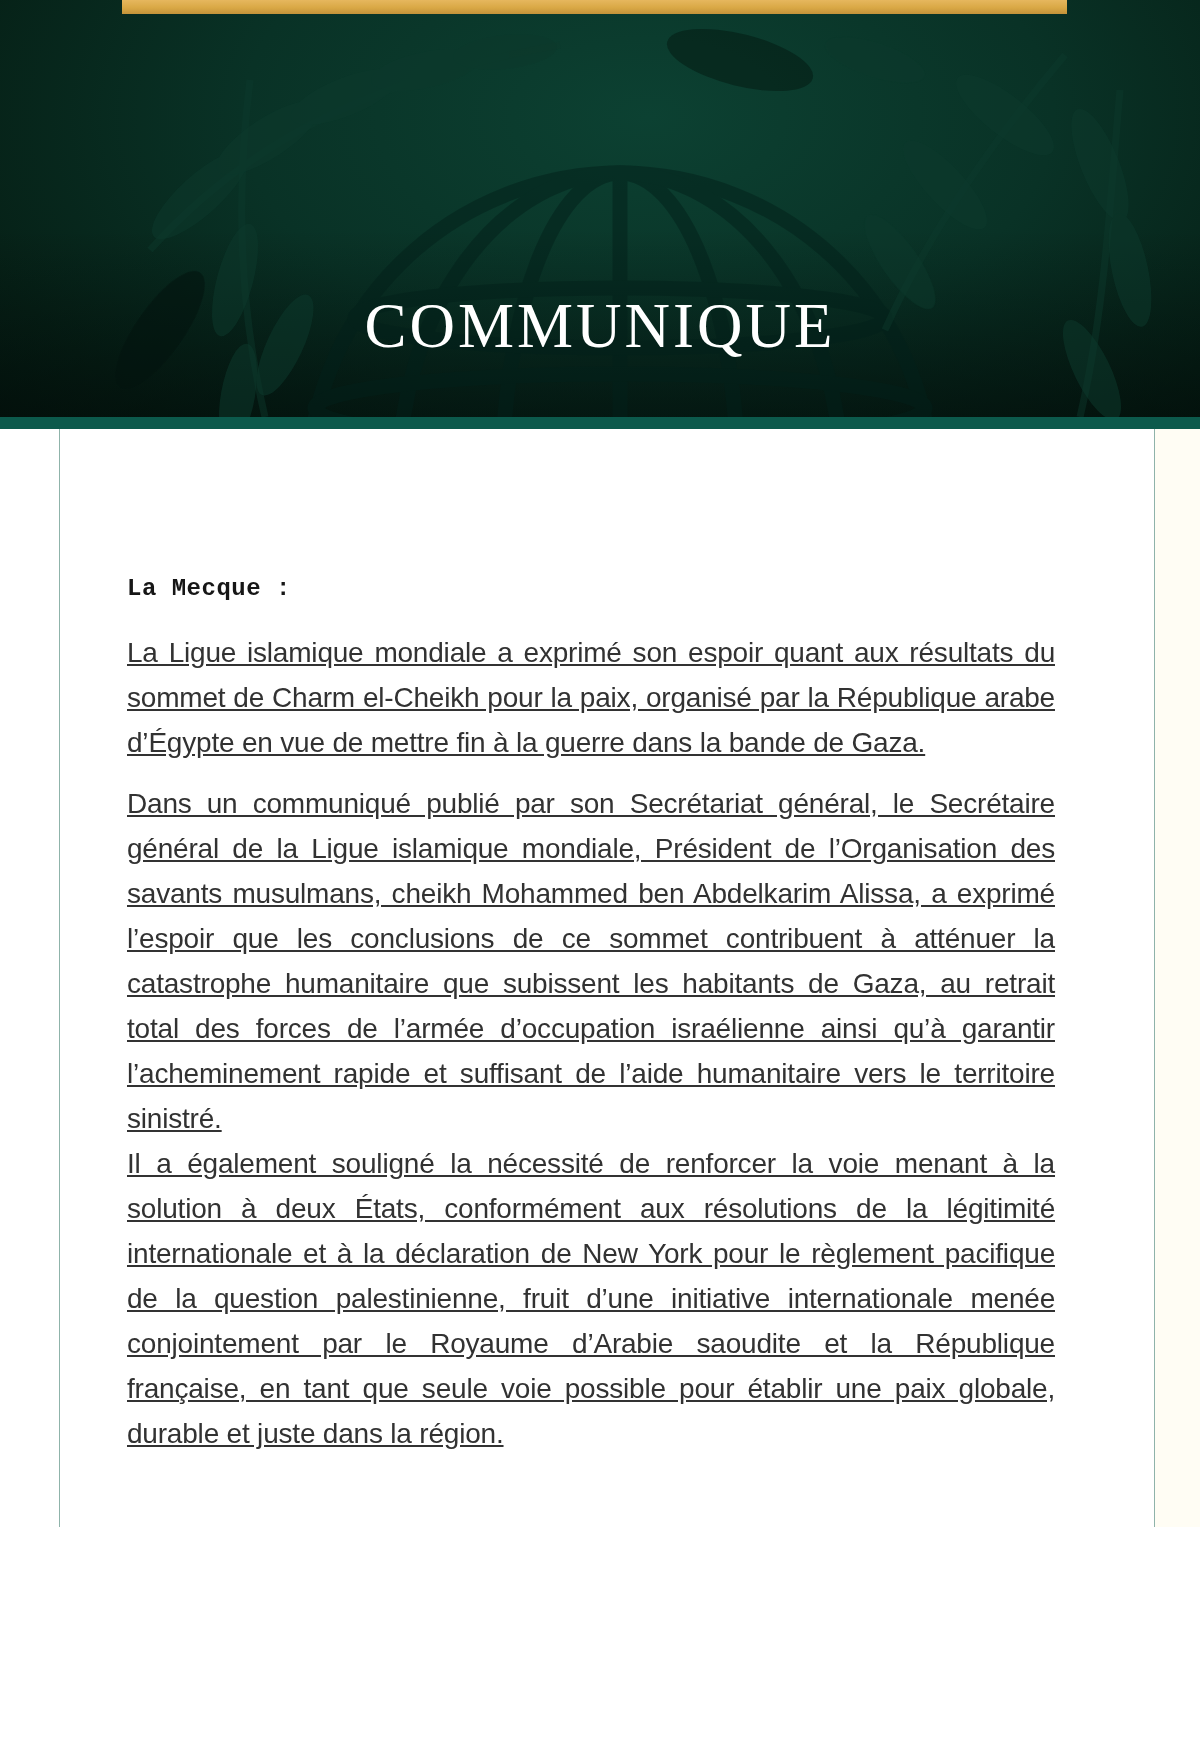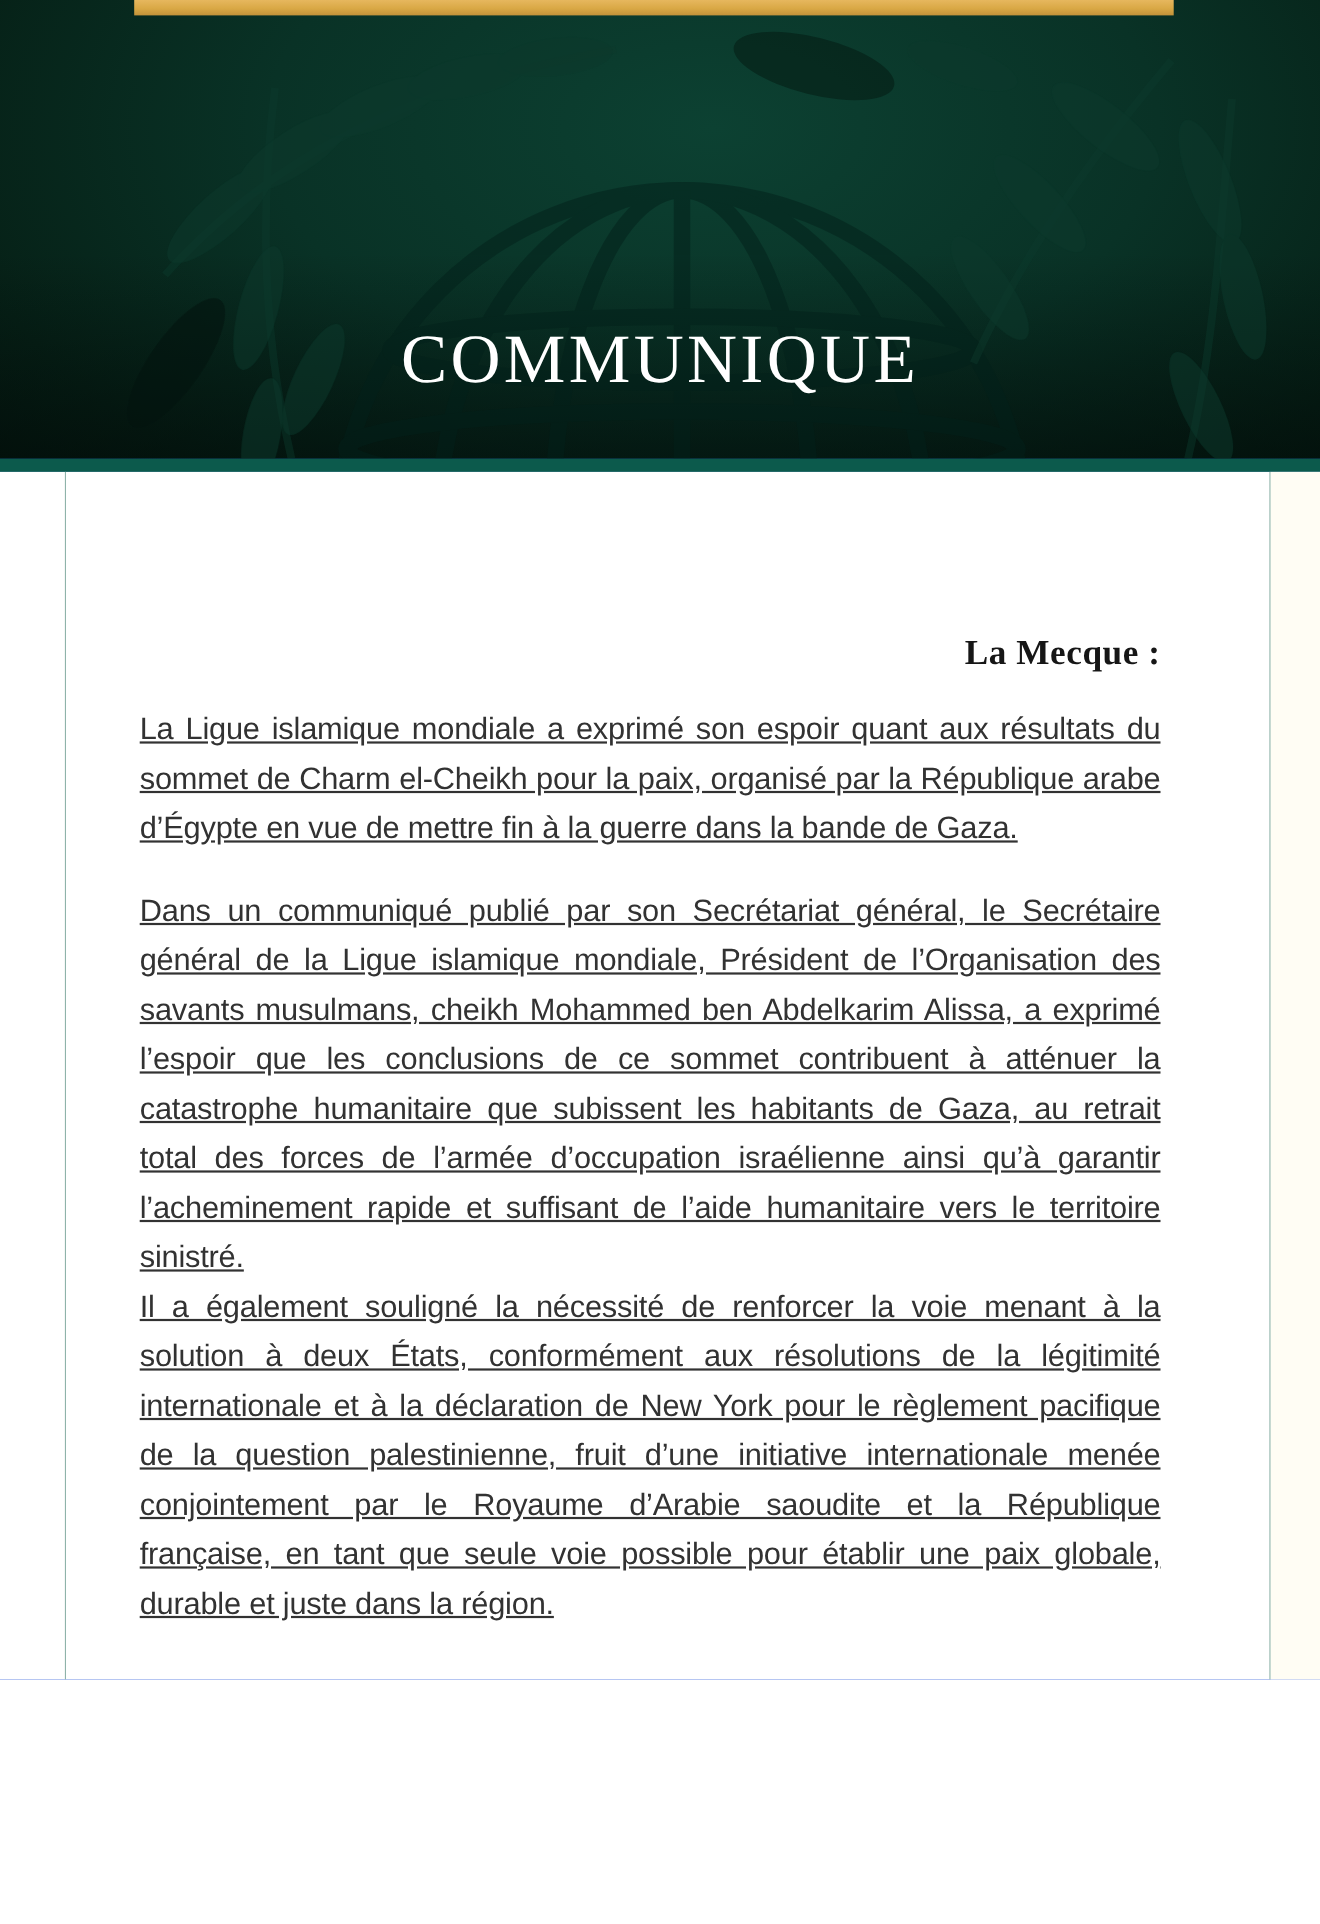--- a/index.html
+++ b/index.html
@@ -39,29 +39,29 @@
   
   .page{ position:absolute; top:429px; left:0; width:1200px; bottom:0; background:#ffffff; }
   .page-right-tint{ position:absolute; top:0; left:1155px; right:0; bottom:0; background:#fffdf4; }
   .page-border{ position:absolute; top:0; bottom:0; width:1px; background:#8fb3aa; }
   .page-border.left{ left:59px; }
   .page-border.right{ left:1154px; }
 
   .content{ position:absolute; left:127px; width:928px; top:0; }
   .doc-heading{
     margin:146px 0 0 0;
-    font-family:Liberation Serif, serif;
-    font-weight:700; font-size:32px; color:#161616; letter-spacing:0.5px;text-align:right;
+    font-family:Liberation Mono, monospace;
+    font-weight:700; font-size:24px; color:#161616; letter-spacing:0.5px;
   }
   .para{
     margin:0; font-size:28px; line-height:45px; letter-spacing:-0.2px;
     color:#323232; text-align:justify;text-decoration:underline;
   }
   .para.first{ margin-top:28px; }
-  .para.gap{ margin-top:30px; }
+  .para.gap{ margin-top:16px; }
 
   
   .logo{
     position:absolute; top:1133px; left:0; width:100%;
     display:flex; justify-content:center; align-items:center; gap:16px;
   }
   .logo-text{ display:flex; flex-direction:column; align-items:flex-end; }
   .logo-arabic{
     font-family:"DejaVu Sans",sans-serif; direction:rtl; unicode-bidi:embed;
     font-size:34px; line-height:1.35; color:#3a3a3a;

